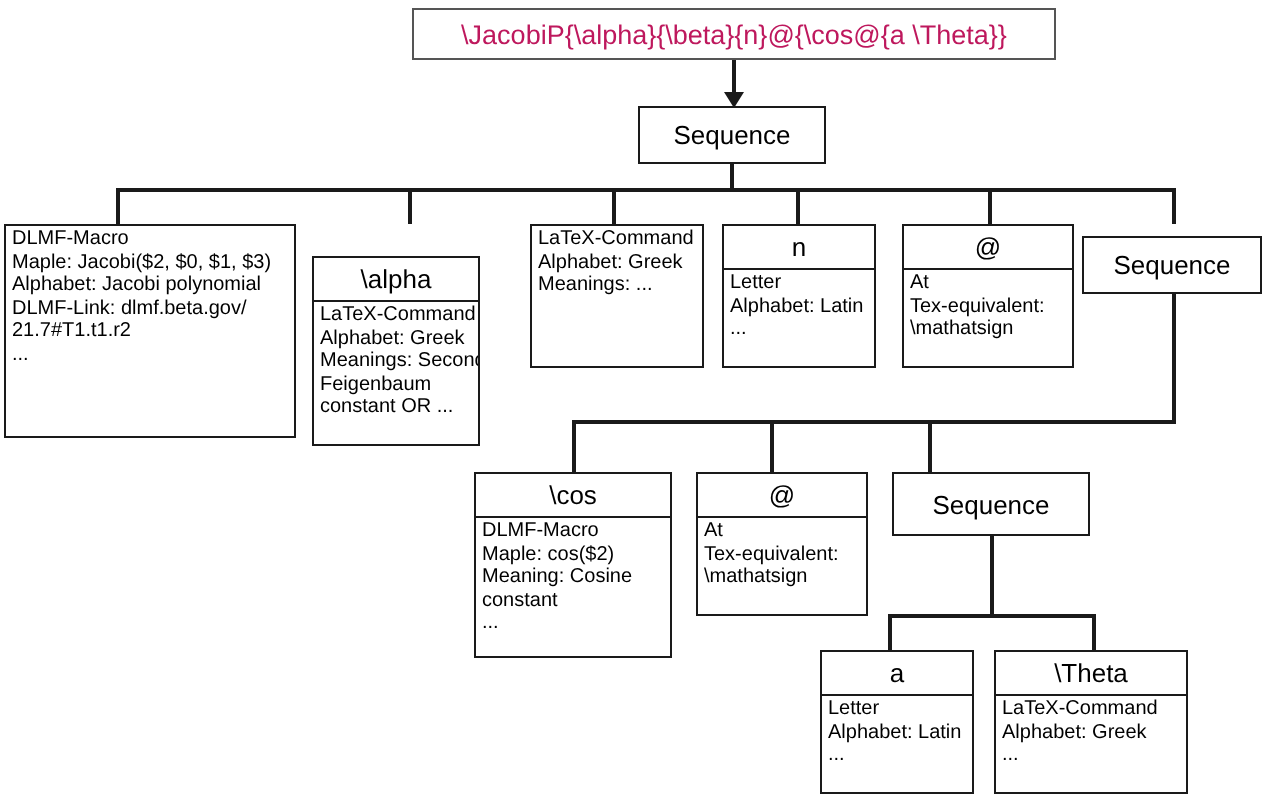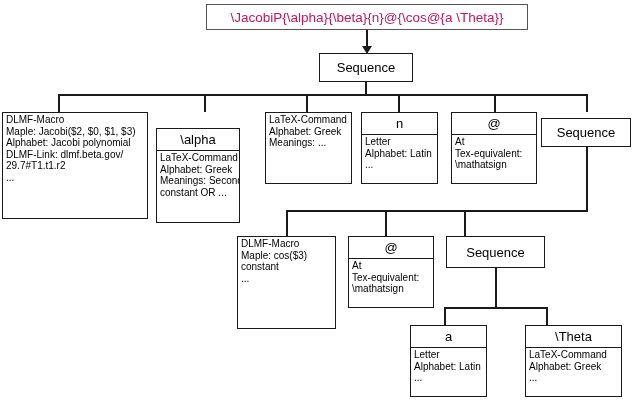--- a/index.html
+++ b/index.html
@@ -109,31 +109,32 @@
   <div class="ln vl" style="left:398px; top:94px; height:18px;"></div>
   <div class="ln vl" style="left:494px; top:94px; height:18px;"></div>
   <div class="ln vl" style="left:586px; top:94px; height:18px;"></div>
 
   <div class="node" style="left:2px; top:112px; width:146px; height:107px;">
     <div class="body">
       <div>DLMF-Macro</div>
       <div>Maple: Jacobi($2, $0, $1, $3)</div>
       <div>Alphabet: Jacobi polynomial</div>
       <div>DLMF-Link: dlmf.beta.gov/</div>
-      <div>29.7#T1.t1.r2</div>
+      <div>21.7#T1.t1.r2</div>
       <div>...</div>
     </div>
   </div>
 
   <div class="node" style="left:156px; top:112px; width:84px; height:95px;margin-top:16px;">
     <div class="title">\alpha</div>
     <div class="body">
       <div>LaTeX-Command</div>
       <div>Alphabet: Greek</div>
       <div>Meanings: Second</div>
+      <div>Feigenbaum</div>
       <div>constant OR ...</div>
     </div>
   </div>
 
   <div class="node" style="left:265px; top:112px; width:87px; height:72px;">
     <div class="body">
       <div>LaTeX-Command</div>
       <div>Alphabet: Greek</div>
       <div>Meanings: ...</div>
     </div>
@@ -161,23 +162,25 @@
     <div class="title">Sequence</div>
   </div>
 
   <div class="ln vl" style="left:586px; top:147px; height:64px;"></div>
   <div class="ln hl" style="left:286px; top:210px; width:302px;"></div>
   <div class="ln vl" style="left:286px; top:210px; height:26px;"></div>
   <div class="ln vl" style="left:385px; top:210px; height:26px;"></div>
   <div class="ln vl" style="left:464px; top:210px; height:26px;"></div>
 
   <div class="node" style="left:237px; top:236px; width:99px; height:93px;">
+    <div class="title">\cos</div>
     <div class="body">
       <div>DLMF-Macro</div>
-      <div>Maple: cos($3)</div>
+      <div>Maple: cos($2)</div>
+      <div>Meaning: Cosine</div>
       <div>constant</div>
       <div>...</div>
     </div>
   </div>
 
   <div class="node" style="left:348px; top:236px; width:86px; height:72px;">
     <div class="title">@</div>
     <div class="body">
       <div>At</div>
       <div>Tex-equivalent:</div>
@@ -196,21 +199,21 @@
 
   <div class="node" style="left:410px; top:325px; width:77px; height:72px;">
     <div class="title">a</div>
     <div class="body">
       <div>Letter</div>
       <div>Alphabet: Latin</div>
       <div>...</div>
     </div>
   </div>
 
-  <div class="node" style="left:497px; top:325px; width:97px; height:72px;margin-left:28px;">
+  <div class="node" style="left:497px; top:325px; width:97px; height:72px;">
     <div class="title">\Theta</div>
     <div class="body">
       <div>LaTeX-Command</div>
       <div>Alphabet: Greek</div>
       <div>...</div>
     </div>
   </div>
 
 </div>
 

